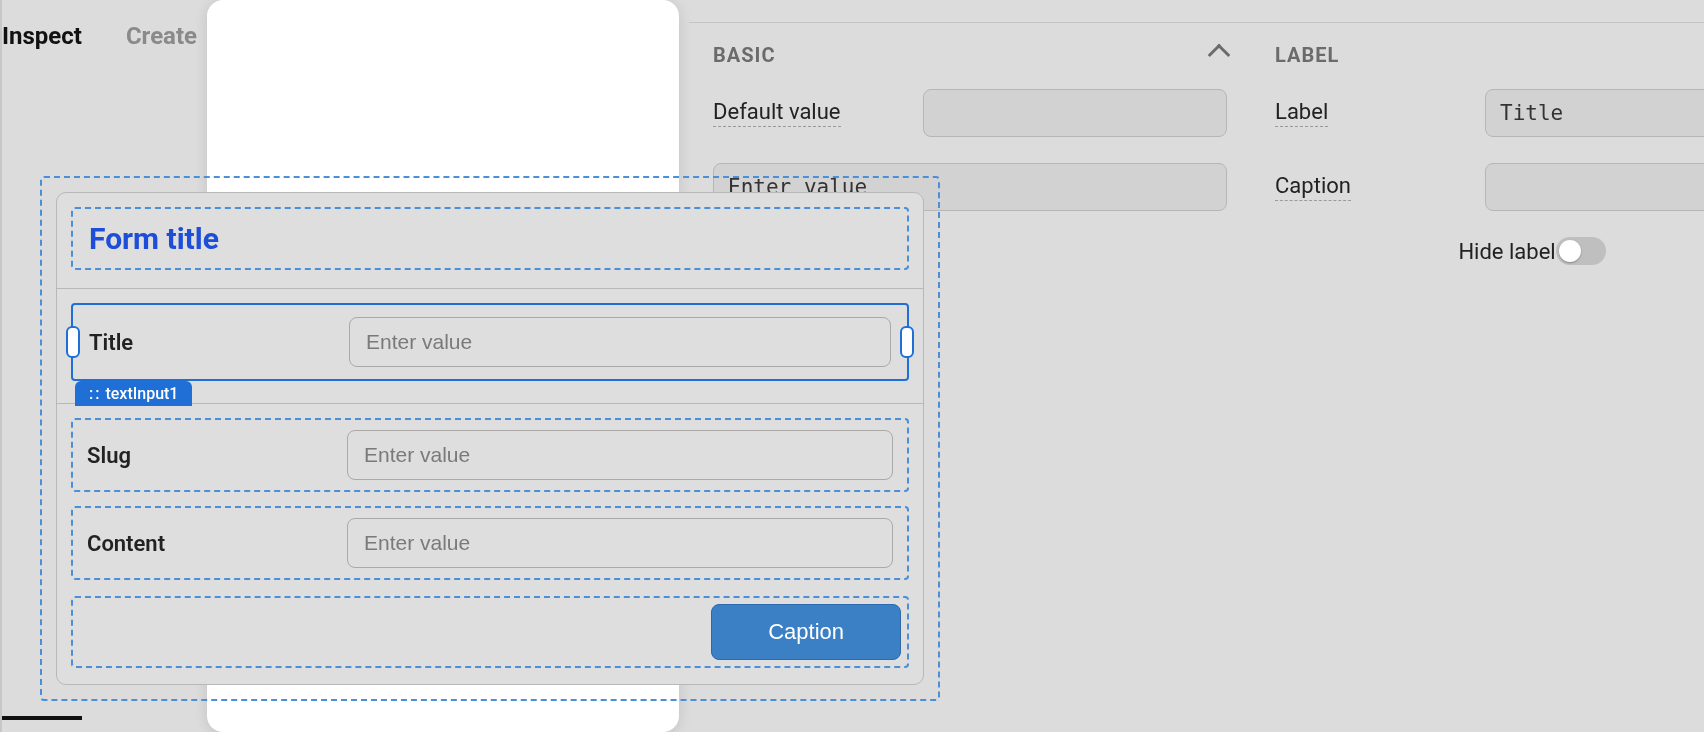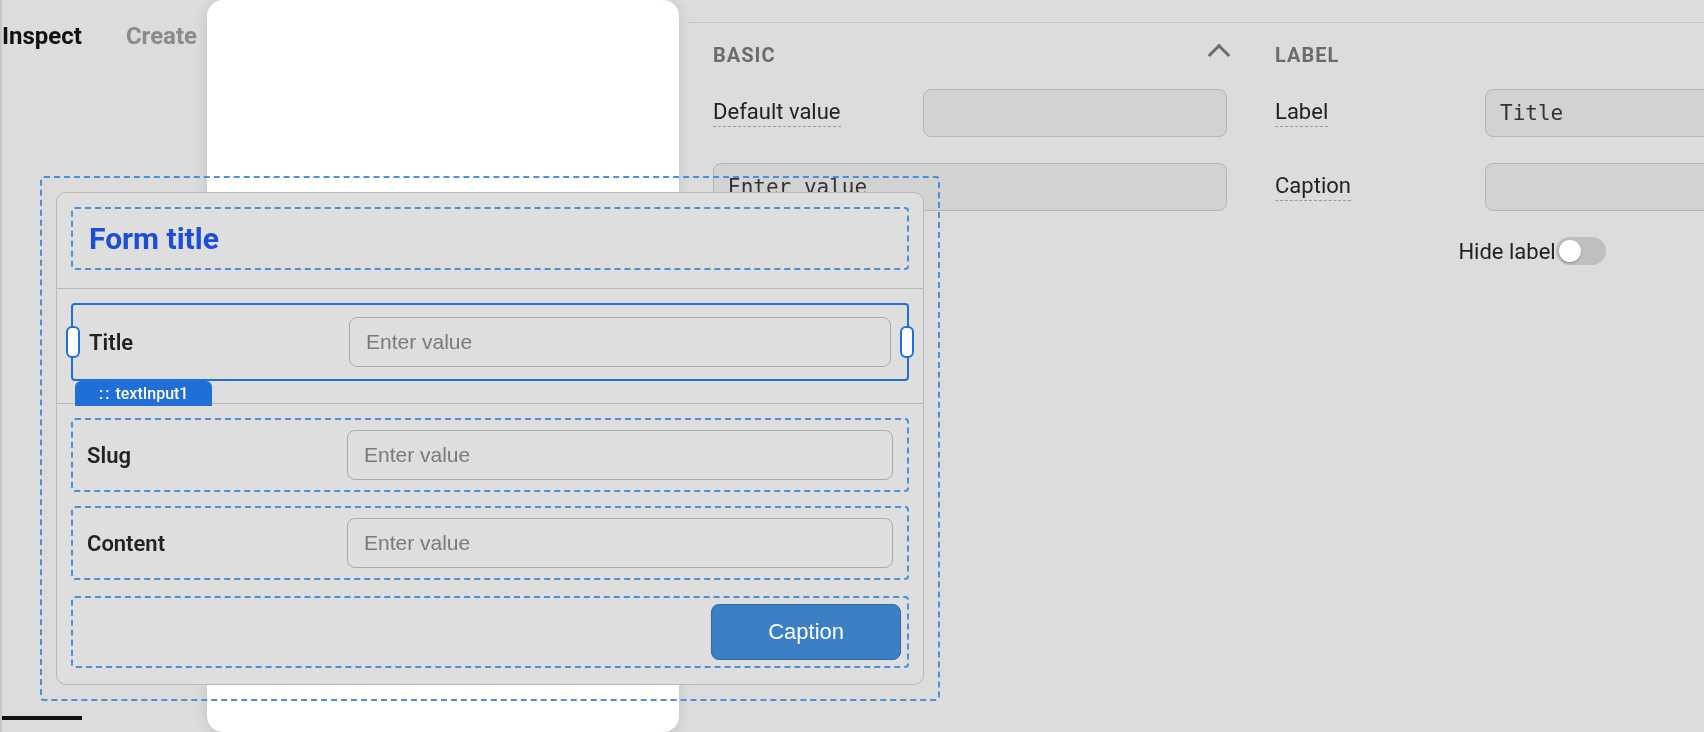--- a/index.html
+++ b/index.html
@@ -108,21 +108,21 @@
   .field-input::placeholder { color: #7a7a7a; }
 
   .component-tag {
     position: absolute;
     left: 2px;
     top: 100%;
     margin-top: 2px;
     background: #1f6fd6;
     color: #fff;
     font-size: 16px;
-    padding: 3px 24px;
+    padding: 3px 14px;
     border-radius: 6px 6px 0 0;
     font-weight: 500;
     white-space: nowrap;
   }
   .component-tag .dots { letter-spacing: 2px; margin-right: 4px; }
 
   .hr2 { border: none; border-top: 1px solid #b8b8b8; margin-top: 22px; }
 
   .last-block { margin-bottom: 16px; }
 

